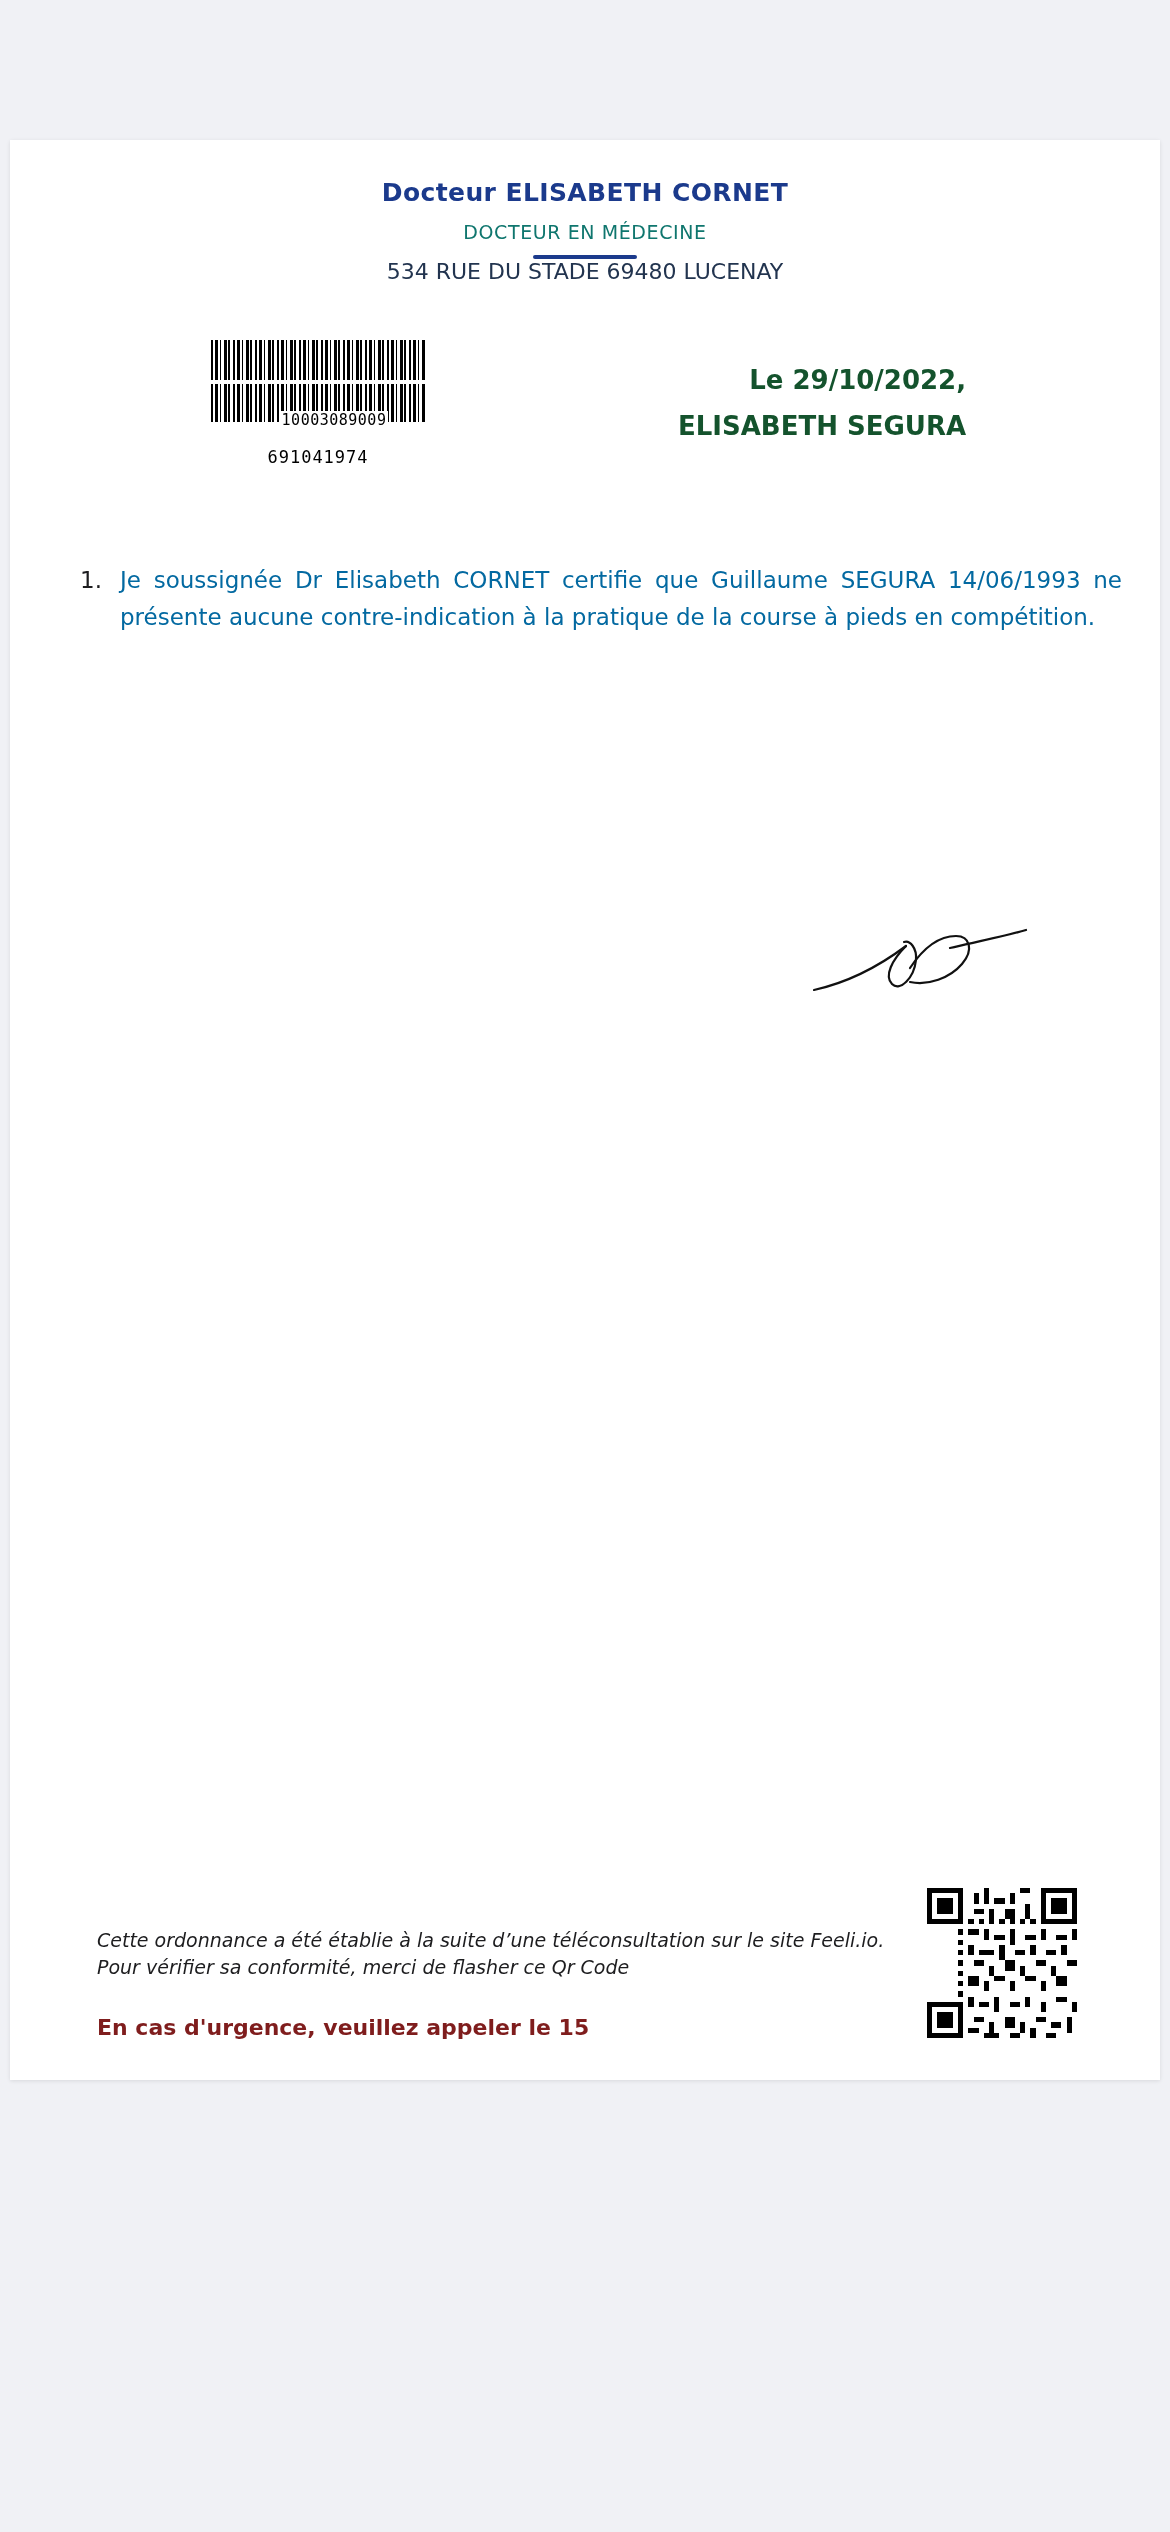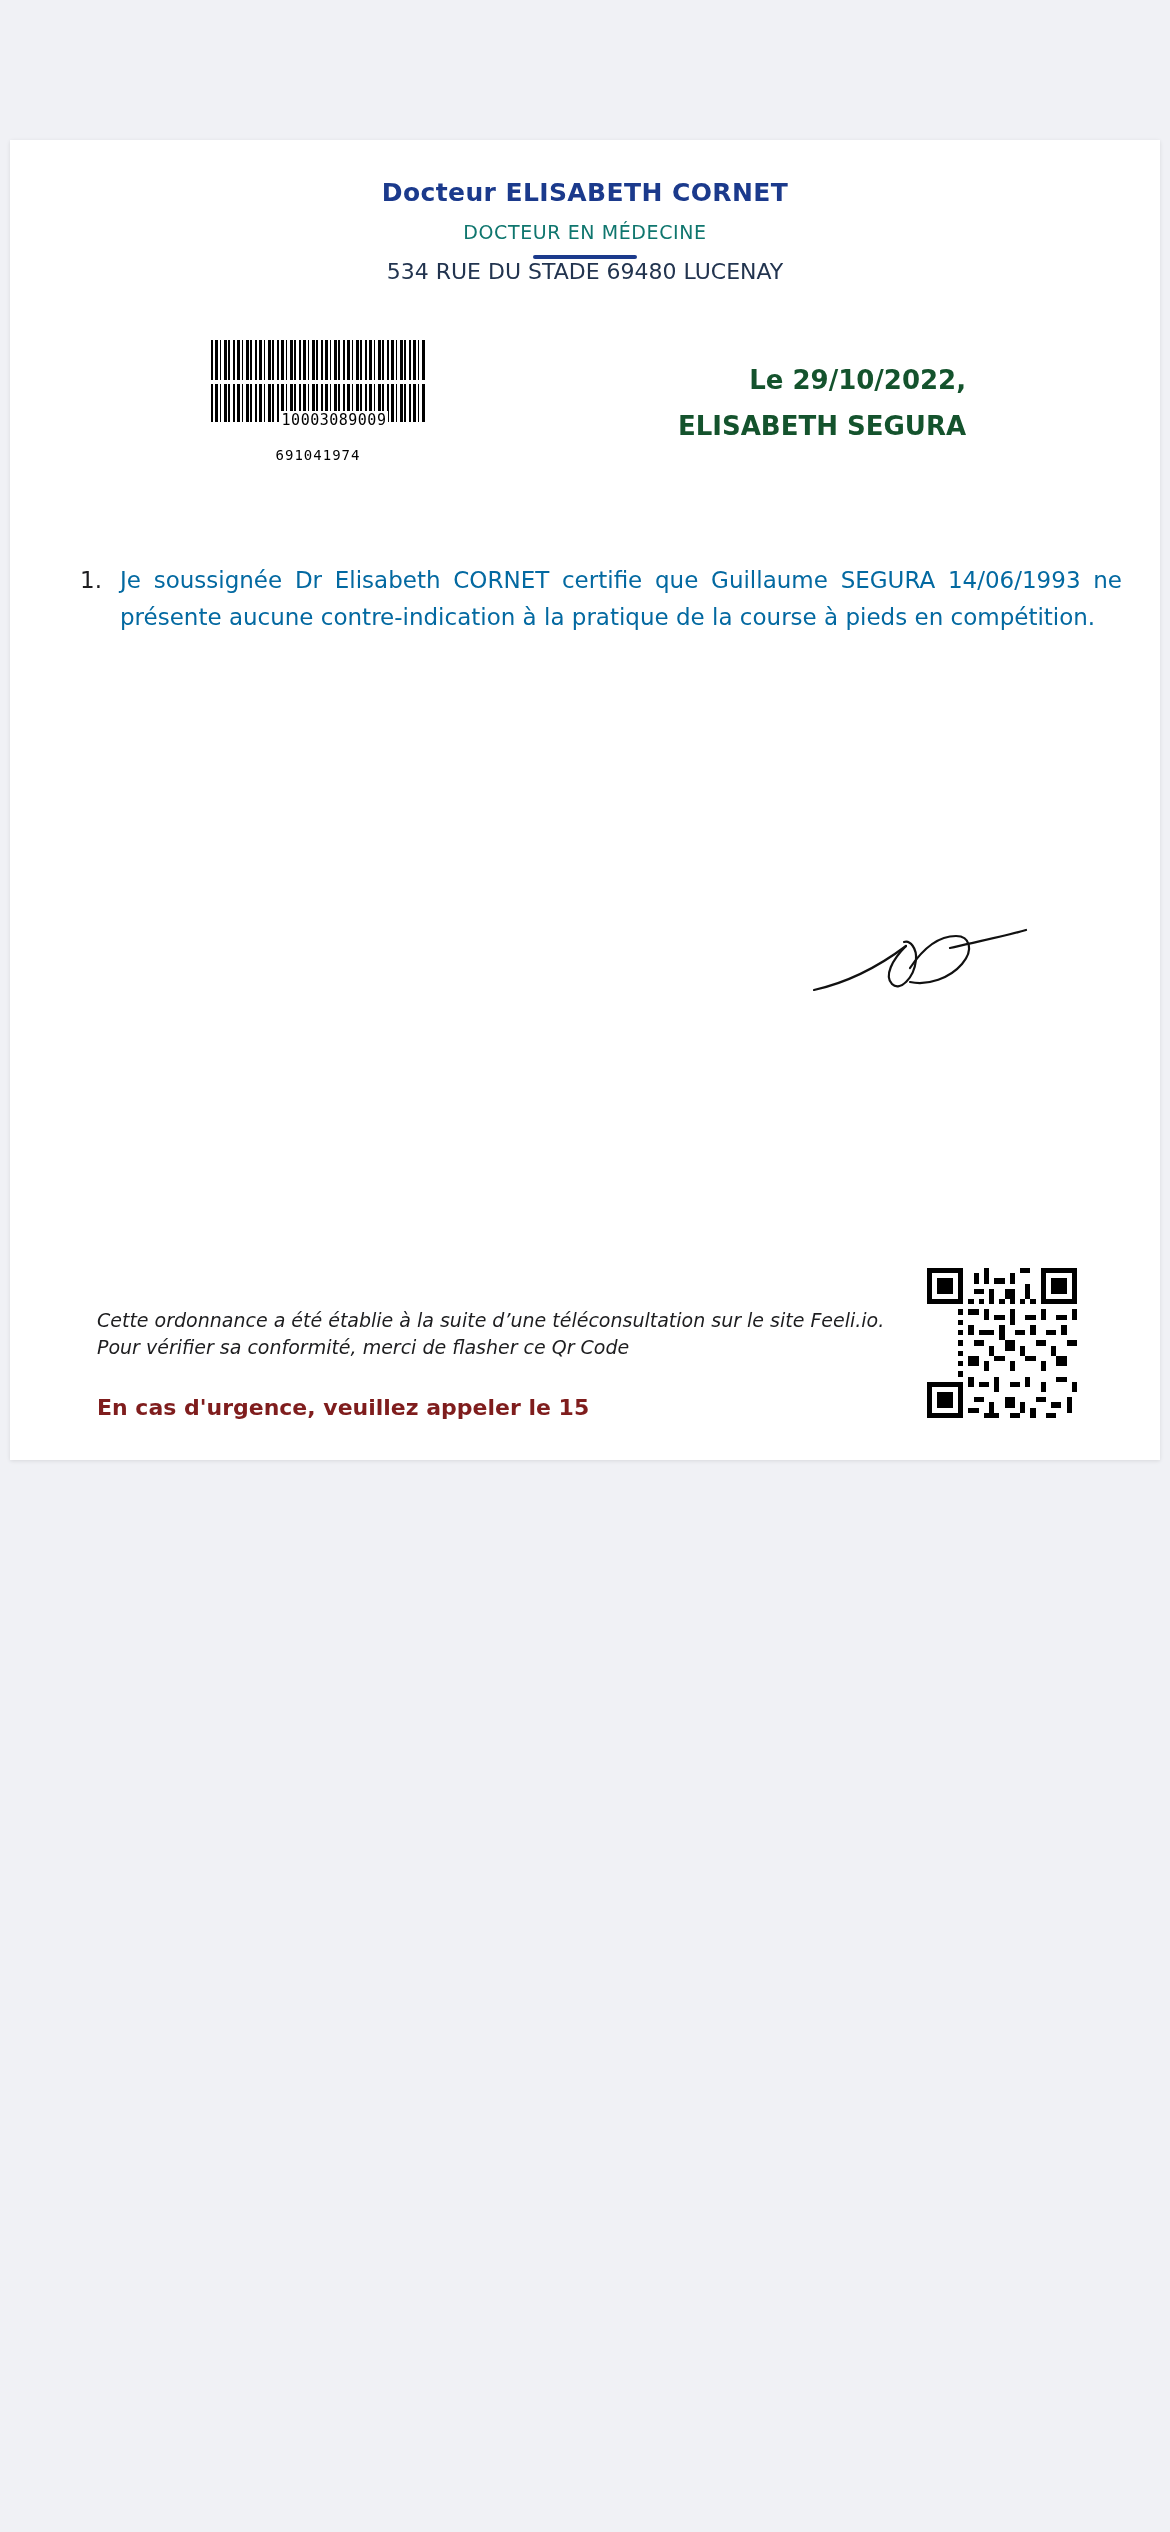--- a/index.html
+++ b/index.html
@@ -17,21 +17,21 @@
     height: 2532px;
     position: relative;
     background: #f0f1f5;
   }
 
   .document {
     position: absolute;
     left: 10px;
     top: 140px;
     width: 1150px;
-    height: 1320px;
+    height: 1940px;
     background: #ffffff;
     box-shadow: 0 1px 4px rgba(0,0,0,0.10);
   }
 
   
   .doc-header {
     padding-top: 38px;
     text-align: center;
   }
   .doctor-name {
@@ -91,21 +91,21 @@
     background: #fff;
     display: inline-block;
     position: relative;
     top: -12px;
     padding: 0 2px;
     letter-spacing: 0.5px;
     margin-left: 32px;
   }
   .barcode-caption {
     font-family: "DejaVu Sans Mono", monospace;
-    font-size: 14px;
+    font-size: 17px;
     color: #000;
     letter-spacing: 1px;
     margin-top: 6px;
   }
 
   .date-block {
     position: absolute;
     left: 668px;
     top: 18px;
     color: #14532d;

